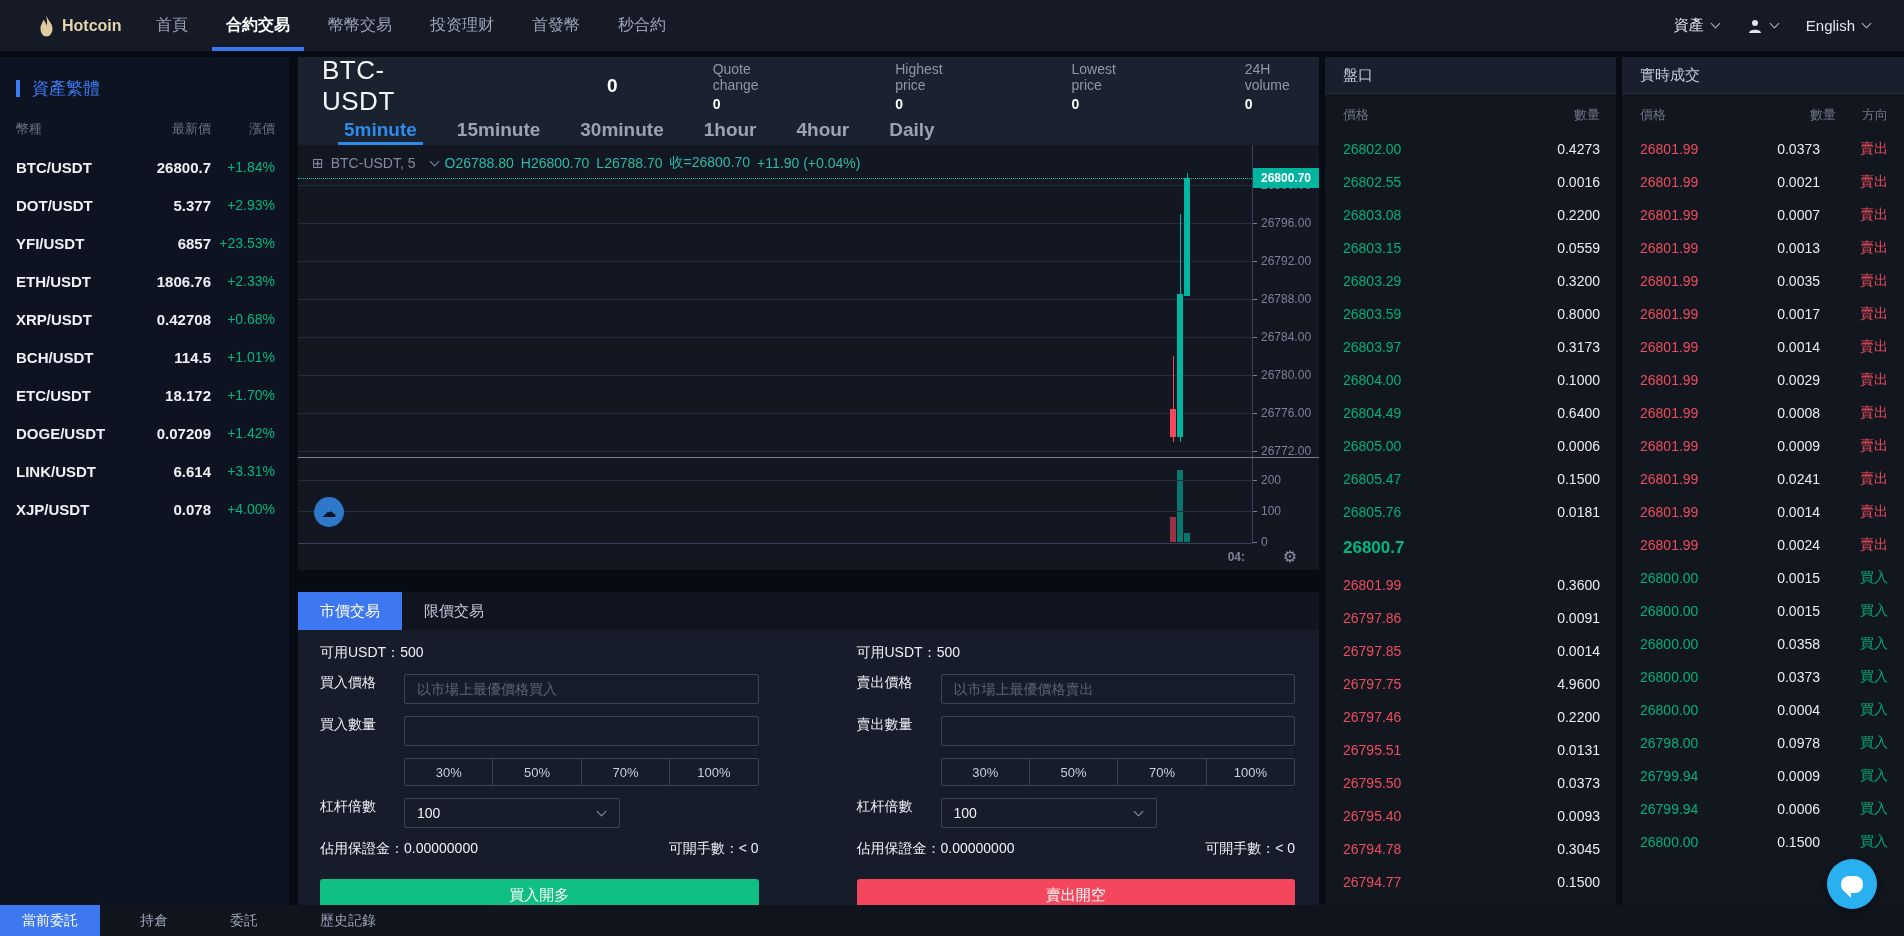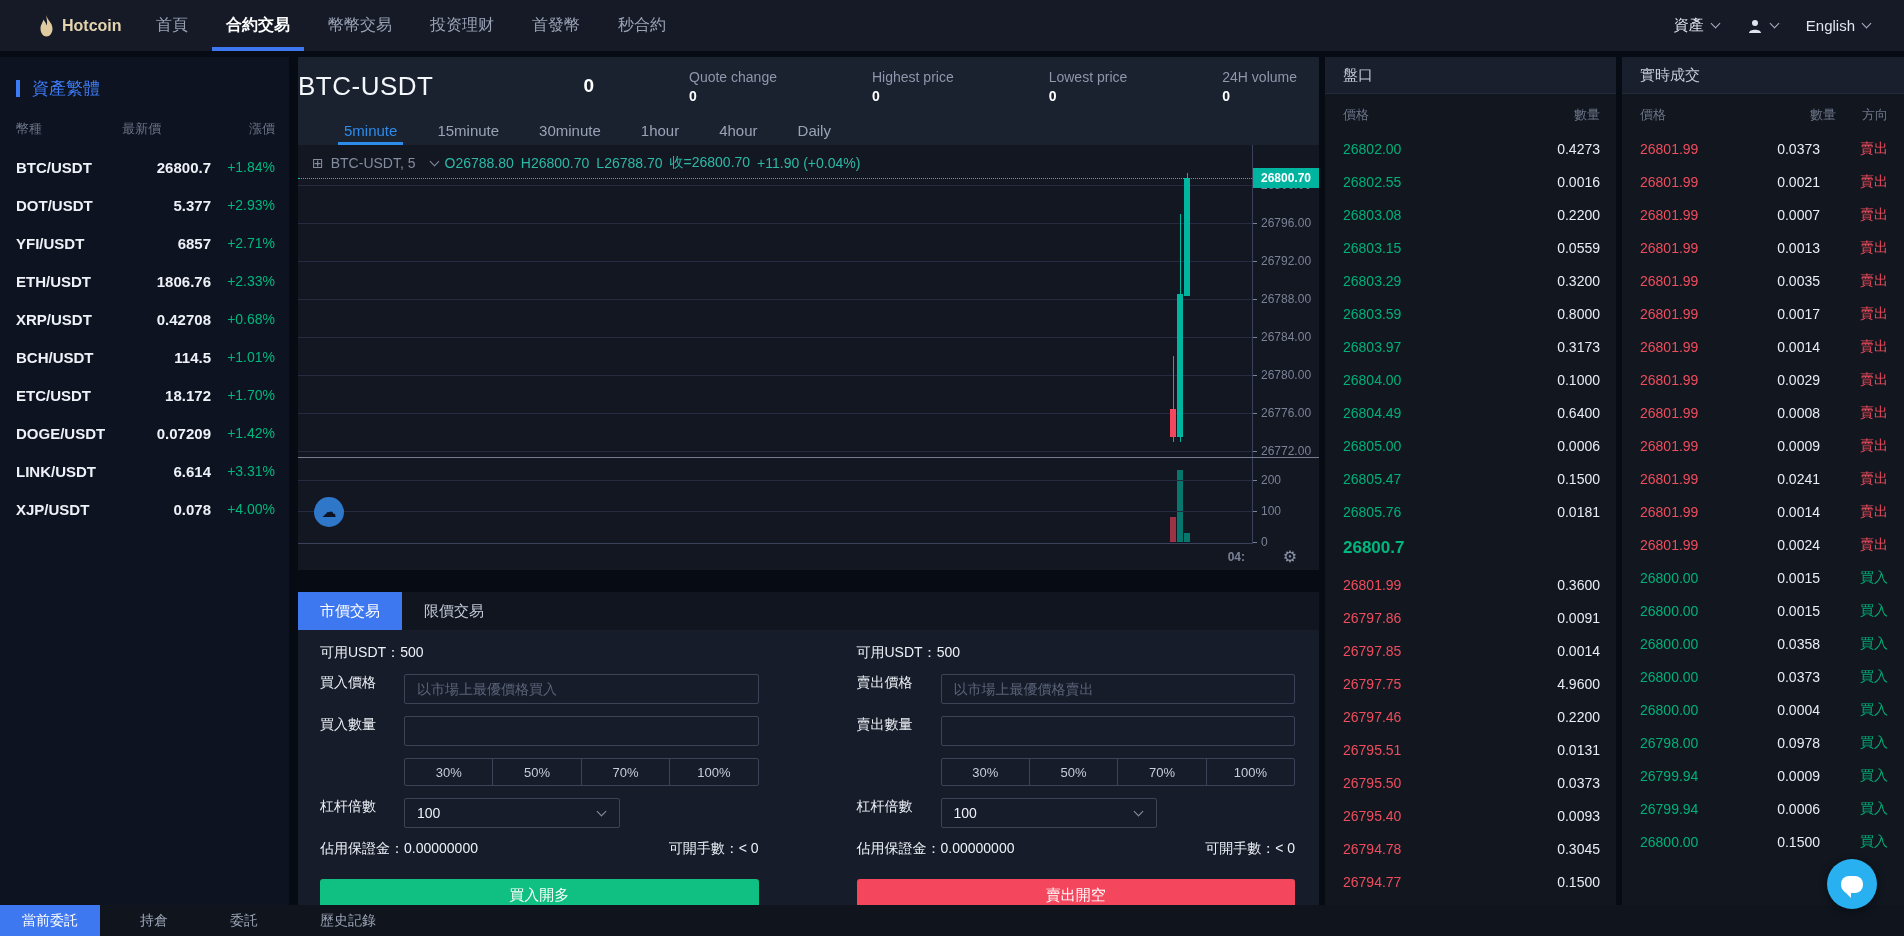--- a/index.html
+++ b/index.html
@@ -20,36 +20,36 @@
   .nav-drop { display:flex; align-items:center; cursor:pointer; }
   .chev { width:7px; height:7px; border-right:1.5px solid currentColor; border-bottom:1.5px solid currentColor; transform:rotate(45deg); display:inline-block; margin-left:8px; margin-top:-4px; color:#aab2c4; }
   .user-svg { display:block; }
   
   .sidebar { position:absolute; left:0; top:57px; width:289px; height:848px; background:#0d1320; overflow:hidden; }
   .sb-title { display:flex; align-items:center; gap:12px; padding:20px 16px 14px 16px; }
   .sb-bar { width:4px; height:17px; background:#3d7bf5; }
   .sb-title-text { color:#3d7bf5; font-size:17px; font-weight:normal; }
   .sb-cols { display:flex; padding:6px 14px 10px 16px; color:#6b7487; font-size:13px; }
   .sb-cols span:nth-child(1){ flex:1.2; text-align:left; }
-  .sb-cols span:nth-child(2){ flex:1; }
+  .sb-cols span:nth-child(2){ flex:1; text-align:right; }
   .sb-cols span:nth-child(3){ width:64px; text-align:right; }
   .coin-row { display:flex; align-items:center; height:38px; padding:0 14px 0 16px; cursor:pointer; }
   .coin-row span:nth-child(1){ flex:1.2; font-size:15px; font-weight:bold; color:#eef1f7; }
   .coin-row span:nth-child(2){ flex:1; text-align:right; font-size:15px; font-weight:bold; color:#eef1f7; }
   .coin-row span:nth-child(3){ width:64px; text-align:right; font-size:14px; color:#00b77e; }
   
   .center { position:absolute; left:298px; top:57px; width:1021px; height:848px; }
   .mkt-header { position:relative; height:58px; background:#1a212f; display:flex; align-items:center; }
-  .pair-title { font-size:26px; color:#f4f7fb; letter-spacing:0.5px; }
+  .pair-title { font-size:26px; color:#f4f7fb; margin-left:24px; letter-spacing:0.5px; }
   .pair-price { font-size:19px; font-weight:bold; color:#ffffff; margin-left:150px; }
   .mkt-stats { display:flex; gap:95px; margin-left:95px; }
   .stat .s-label { color:#8e97ab; font-size:14px; margin-bottom:3px; }
   .stat .s-value { color:#ffffff; font-size:14px; font-weight:bold; }
   .timeframes { height:30px; background:#1a212f; display:flex; align-items:stretch; gap:40px; padding-left:46px; }
-  .tf { display:flex; align-items:center; color:#9aa3b6; font-size:15px; cursor:pointer; position:relative; }
+  .tf { display:flex; align-items:center; color:#9aa3b6; font-size:19px; cursor:pointer; position:relative;font-weight:bold; }
   .tf.active { color:#2d8ceb; }
   .tf.active::after { content:""; position:absolute; left:-6px; right:-6px; bottom:0; height:3px; background:#2d8ceb; }
   
   .chart { position:relative; height:425px; background:#131722; overflow:hidden; }
   .plot { position:absolute; left:0; top:0; right:67px; height:312px; }
   .gridline { position:absolute; left:0; right:0; height:1px; background:#252b41; }
   .ohlc-row { position:absolute; left:14px; top:9px; display:flex; align-items:center; gap:7px; font-size:14px; white-space:nowrap; z-index:3; }
   .ohlc-sym { color:#848ca0; }
   .ohlc-val { color:#2cb9a6; }
   .cur-line { position:absolute; left:0; right:0; height:0; border-top:1px dotted #00c9ae; z-index:2; }
@@ -166,21 +166,21 @@
         <span>+1.84%</span>
       </div>
       <div class="coin-row">
         <span>DOT/USDT</span>
         <span>5.377</span>
         <span>+2.93%</span>
       </div>
       <div class="coin-row">
         <span>YFI/USDT</span>
         <span>6857</span>
-        <span>+2.71%</span>
+        <span>+23.53%</span>
       </div>
       <div class="coin-row">
         <span>ETH/USDT</span>
         <span>1806.76</span>
         <span>+2.33%</span>
       </div>
       <div class="coin-row">
         <span>XRP/USDT</span>
         <span>0.42708</span>
         <span>+0.68%</span>

